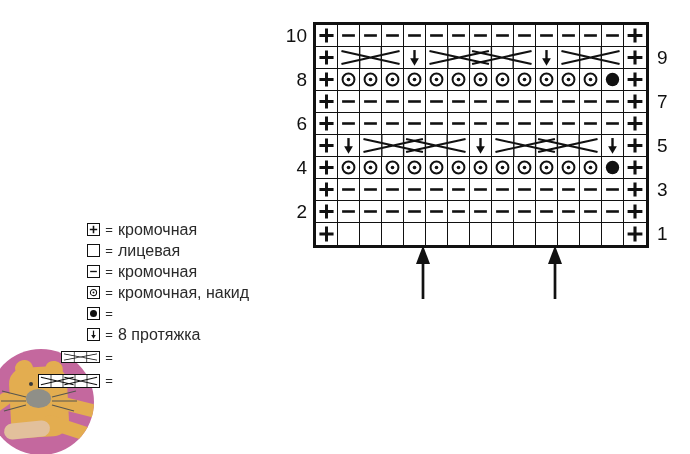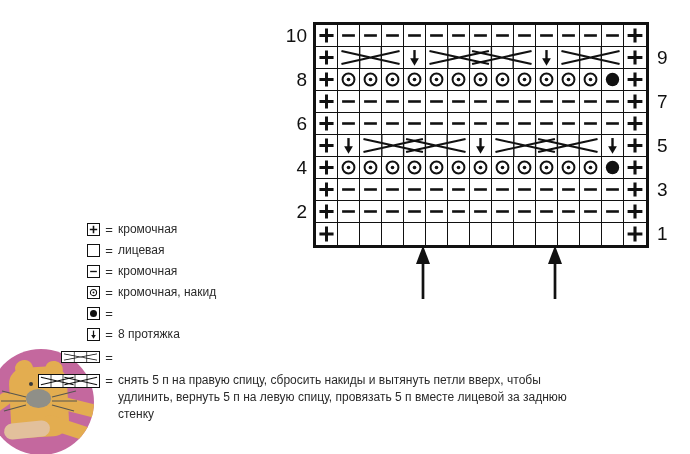--- a/index.html
+++ b/index.html
@@ -28,21 +28,21 @@
   .legend{position:absolute;left:48px;top:221px;z-index:2;}
   .legend-item{display:flex;align-items:center;margin-bottom:4px;min-height:17px;}
   .legend-item.multi{align-items:flex-start;}
   .legend-item.gap-top{margin-top:6px;}
   .sym-col{width:52px;display:flex;justify-content:flex-end;flex:none;}
   .legend-item.multi .sym-col{margin-top:2px;width:52px;}
   .lbox{box-sizing:border-box;border:1.5px solid var(--ink);background:#fff;display:block;flex:none;}
   .lbox svg{display:block;width:100%;height:100%;}
   .eq{width:18px;text-align:center;font-size:13px;color:#2a2a2a;flex:none;}
   .legend-item.multi .eq{margin-top:1px;}
-  .ltext{font-size:12px;line-height:17px;color:#2a2a2a;white-space:pre-line;}
+  .ltext{font-size:16px;line-height:17px;color:#2a2a2a;white-space:pre-line;}
   
   .m-circle{position:absolute;left:-12px;top:349px;width:106px;height:106px;border-radius:50%;
             background:var(--wm-circle);overflow:hidden;z-index:1;}
   .m-circle *{position:absolute;}
   .m-body{left:22px;top:18px;width:58px;height:70px;background:var(--wm-body);border-radius:16px;transform:rotate(-3deg);}
   .m-ear{width:18px;height:16px;background:var(--wm-body);border-radius:50%;}
   .m-ear.l{left:27px;top:11px;transform:rotate(-12deg);}
   .m-ear.r{left:57px;top:12px;transform:rotate(10deg);}
   .m-eye{width:4px;height:4px;background:#3a3a3a;border-radius:50%;}
   .m-eye.l{left:41px;top:33px;}
@@ -879,23 +879,20 @@
     <div class="legend-item multi gap-top">
       <div class="sym-col">
         <span class="lbox" style="width: 62px; height: 14px;">
           <svg viewBox="0 0 110 22" preserveAspectRatio="none" xmlns="http://www.w3.org/2000/svg">
             <path d="M22 0V22M44 0V22M66 0V22M88 0V22" stroke="#111111" stroke-width="1.4"></path>
             <path d="M3.5 17.8L63.5 4.2M3.5 4.2L63.5 17.8M46.5 17.8L106.5 4.2M46.5 4.2L106.5 17.8" stroke="#111111" stroke-width="2.1" fill="none"></path>
           </svg>
         </span>
       </div>
       <span class="eq">=</span>
-      <span class="ltext">снять 5 п на правую спицу, сбросить накиды и вытянуть петли вверх, чтобы
-удлинить, вернуть 5 п на левую спицу, провязать 5 п вместе лицевой за заднюю
-стенку</span>
     </div>
   </div>
 
 <div class="m-circle">
   <div class="m-ear l"></div>
   <div class="m-ear r"></div>
   <div class="m-body"></div>
   <div class="m-arm-l"></div>
   <div class="m-arm-r"></div>
   <div class="m-sleeve"></div>

